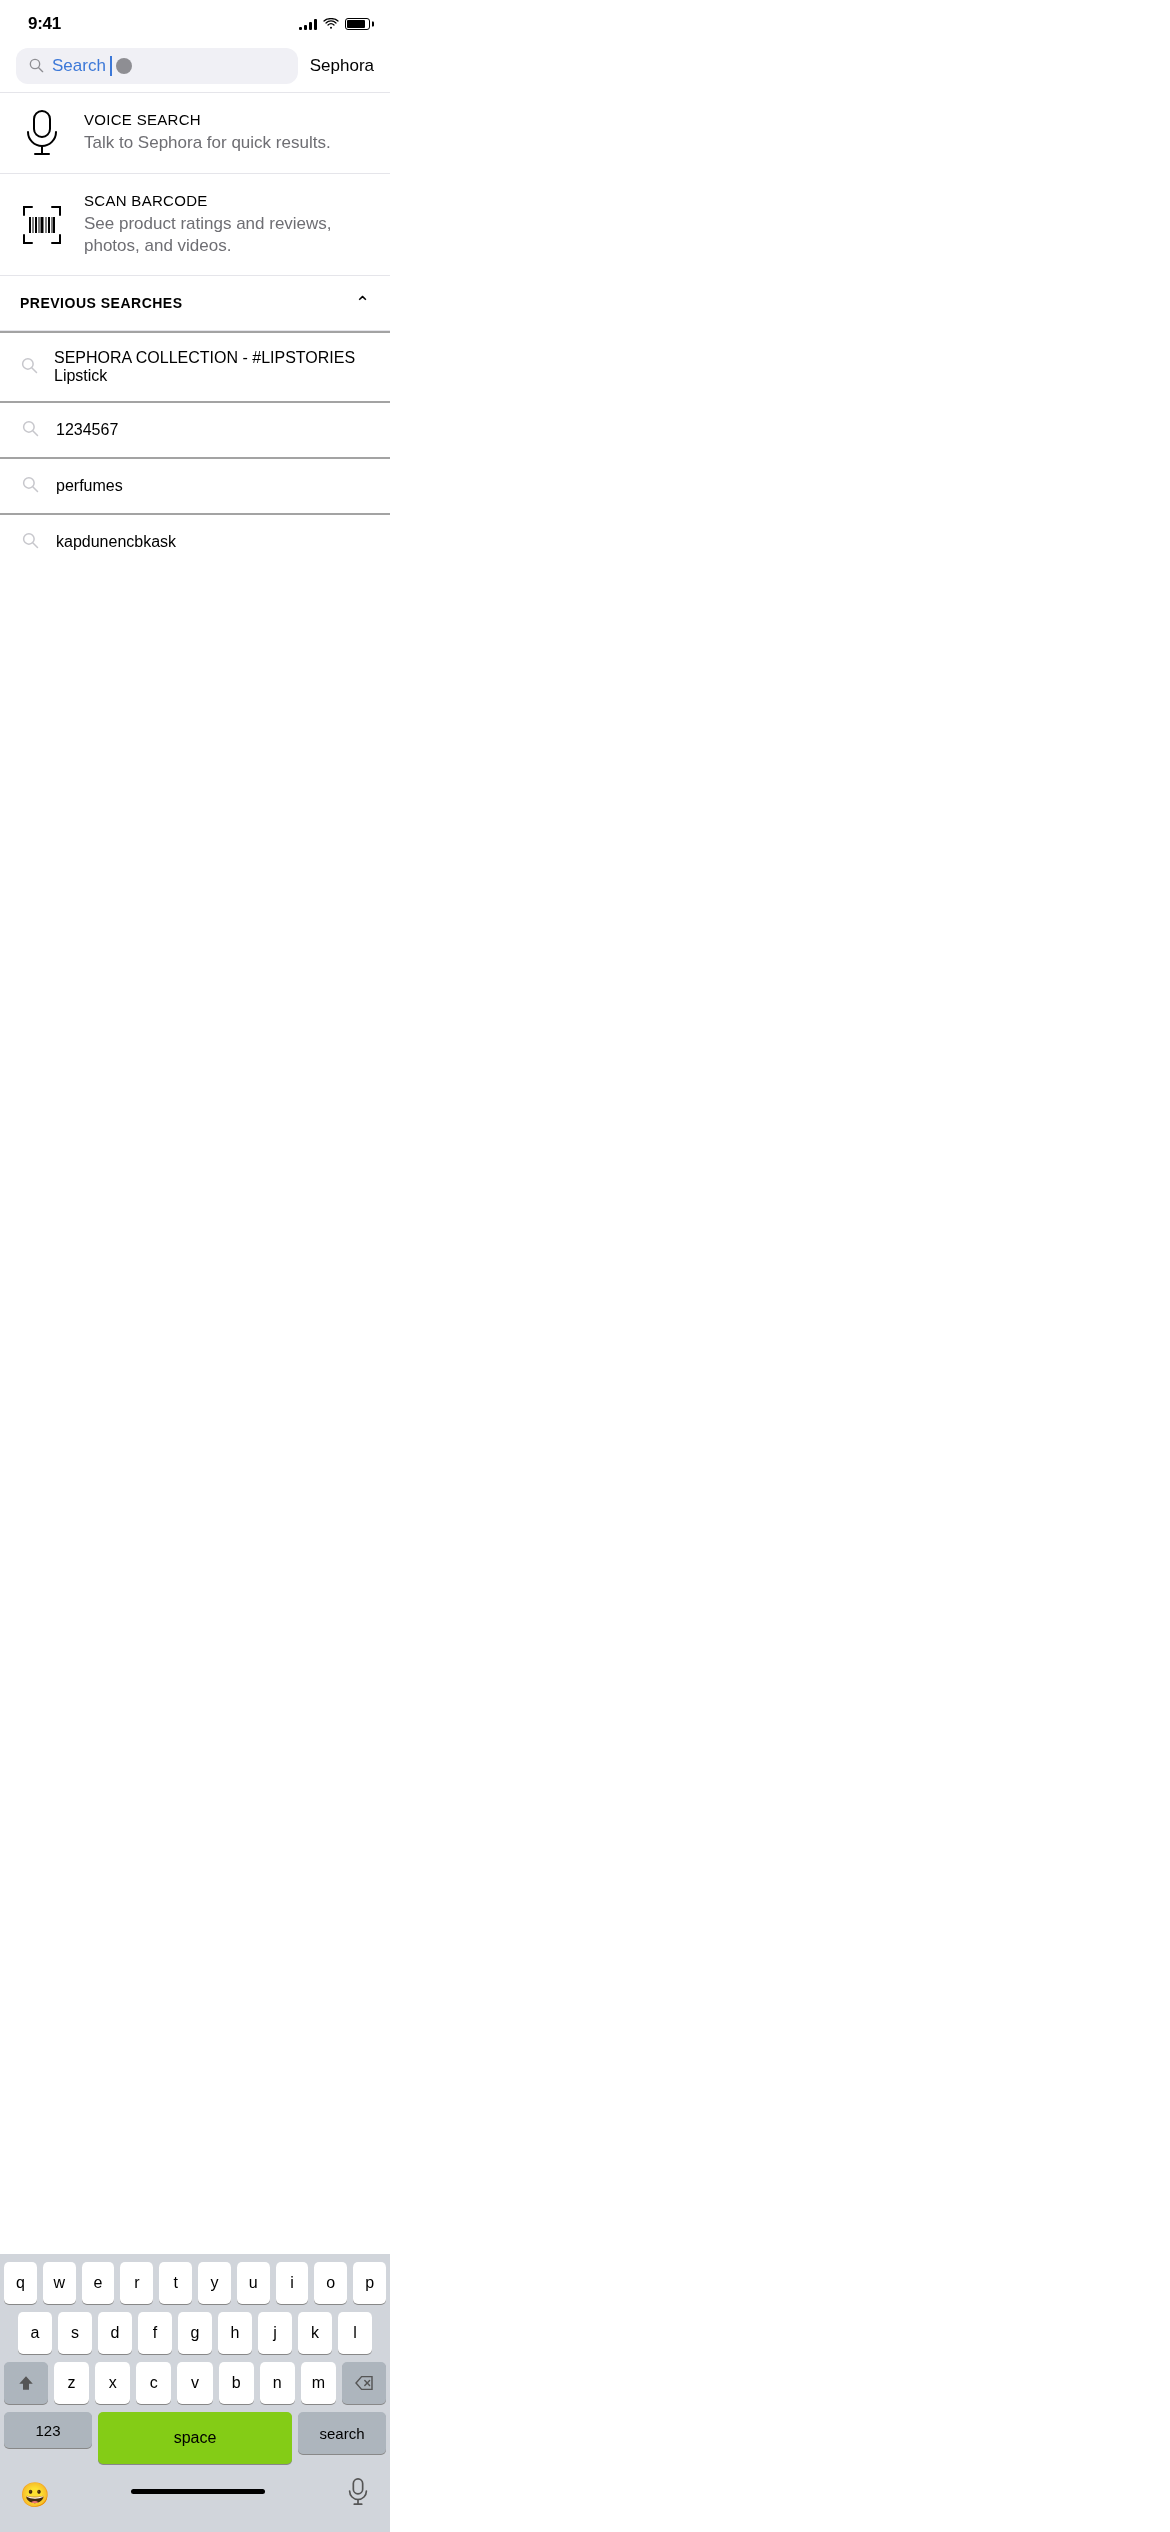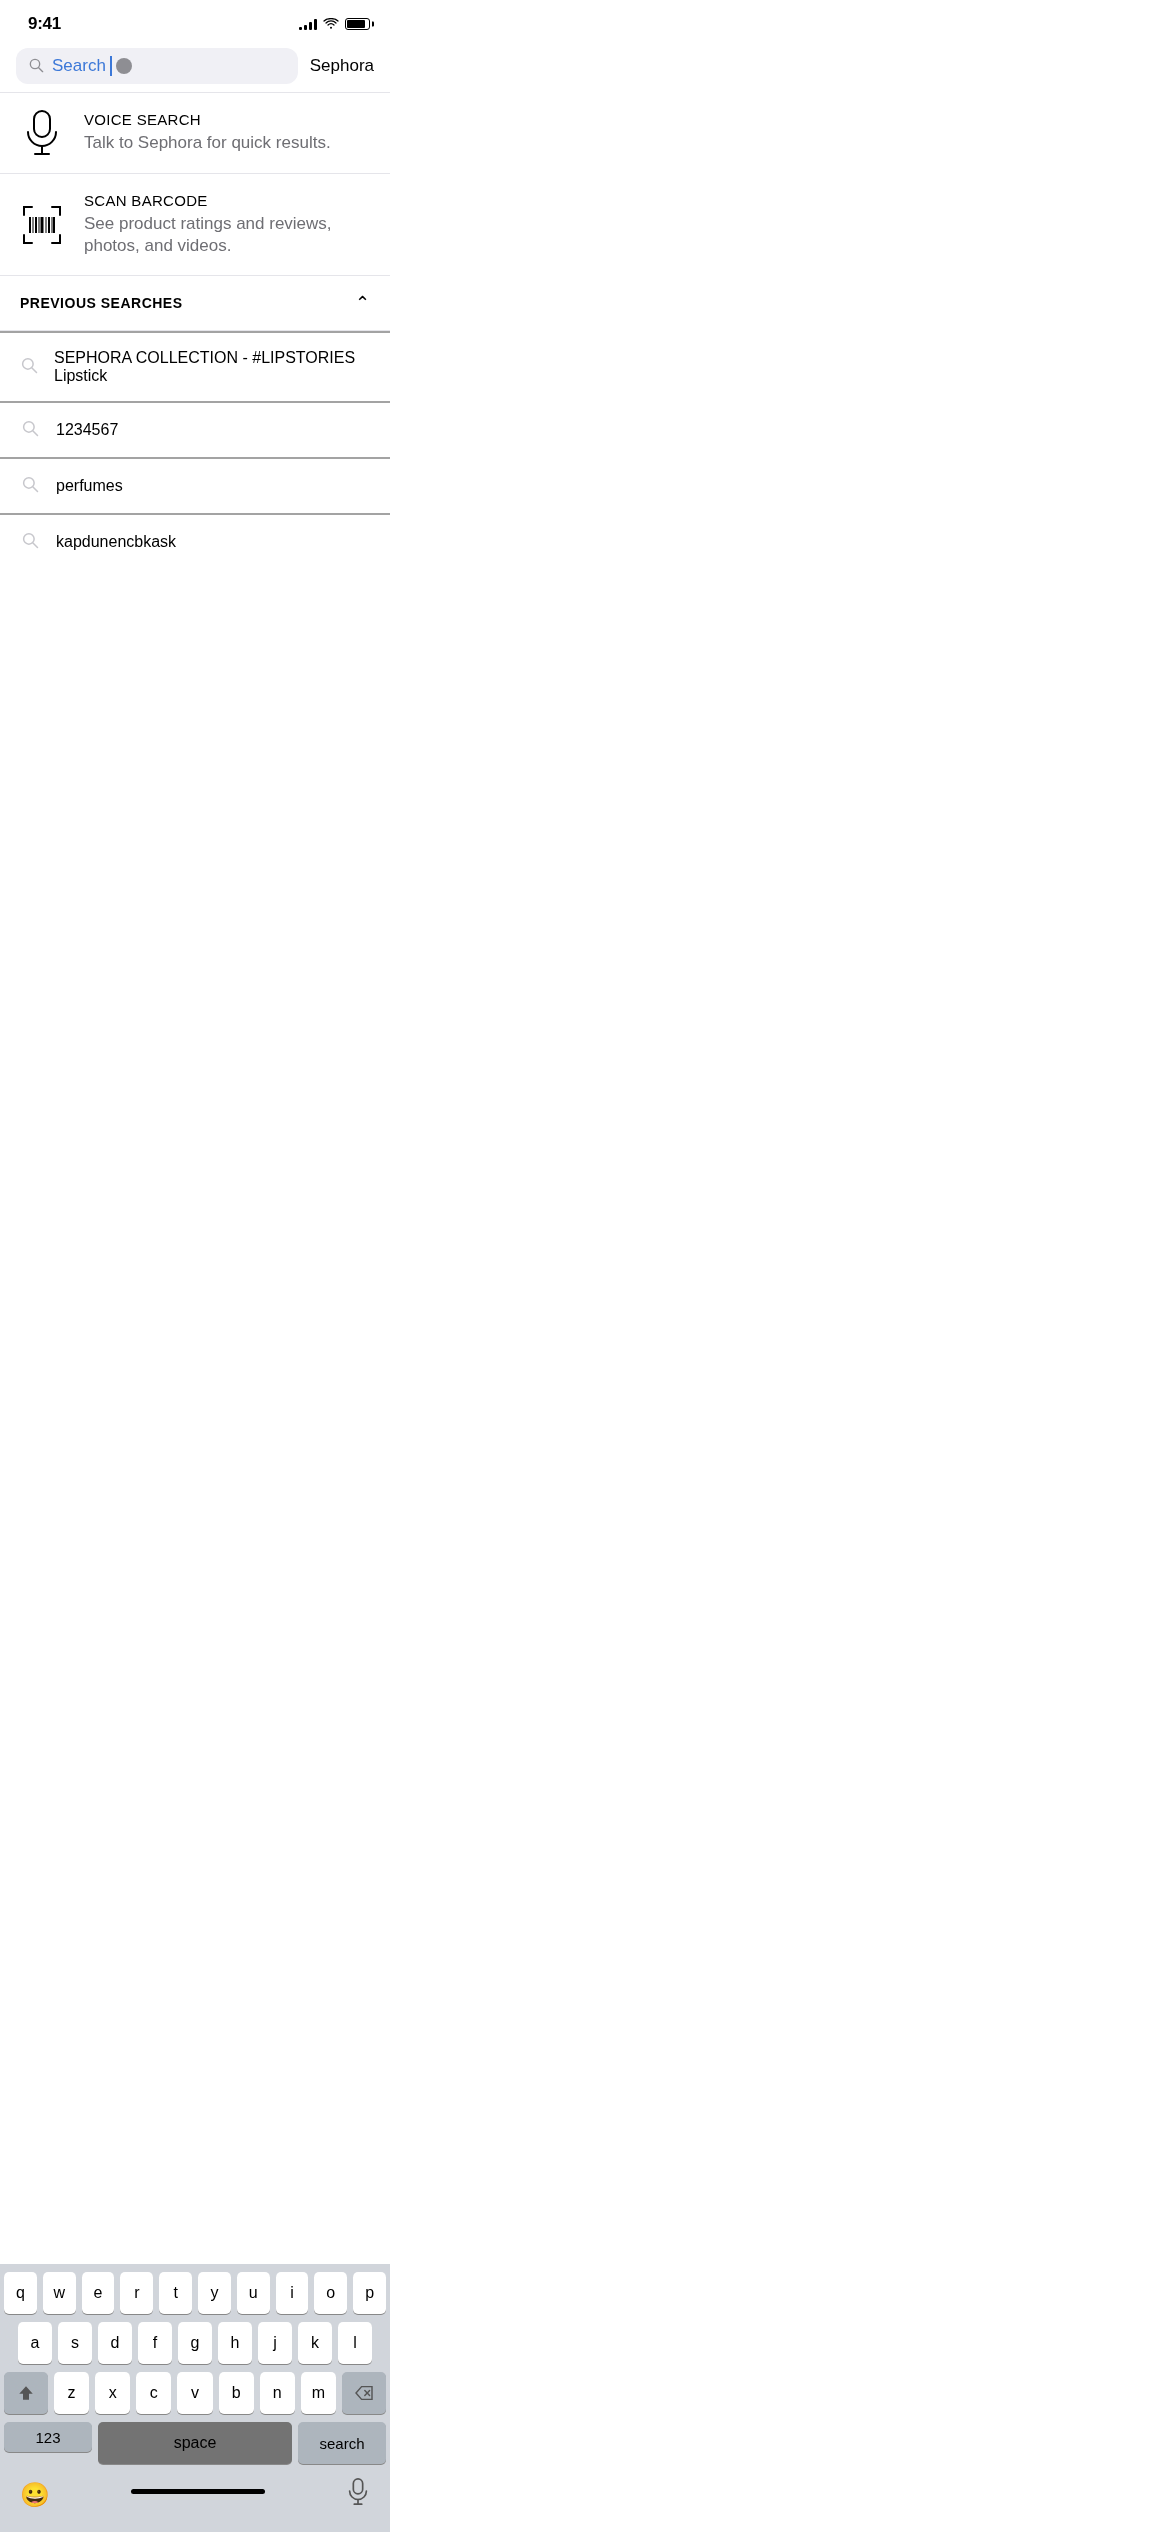--- a/index.html
+++ b/index.html
@@ -265,34 +265,34 @@
       padding: 0 4px;
     }
     .key-123 {
       background: #adb5bd;
       border-radius: 5px;
       font-size: 15px;
       color: #000;
       display: flex;
       align-items: center;
       justify-content: center;
-      height: 30px;
+      height: 36px;
       width: 88px;
       box-shadow: 0 1px 0 #888;
       cursor: pointer;
     }
     .key-space {
-      background: #737373;
+      background: #84cc16;
       border-radius: 5px;
       font-size: 16px;
       color: #000;
       display: flex;
       align-items: center;
       justify-content: center;
-      height: 42px;
+      height: 52px;
       flex: 1;
       box-shadow: 0 1px 0 #888;
       cursor: pointer;
     }
     .key-search {
       background: #adb5bd;
       border-radius: 5px;
       font-size: 15px;
       color: #000;
       display: flex;

